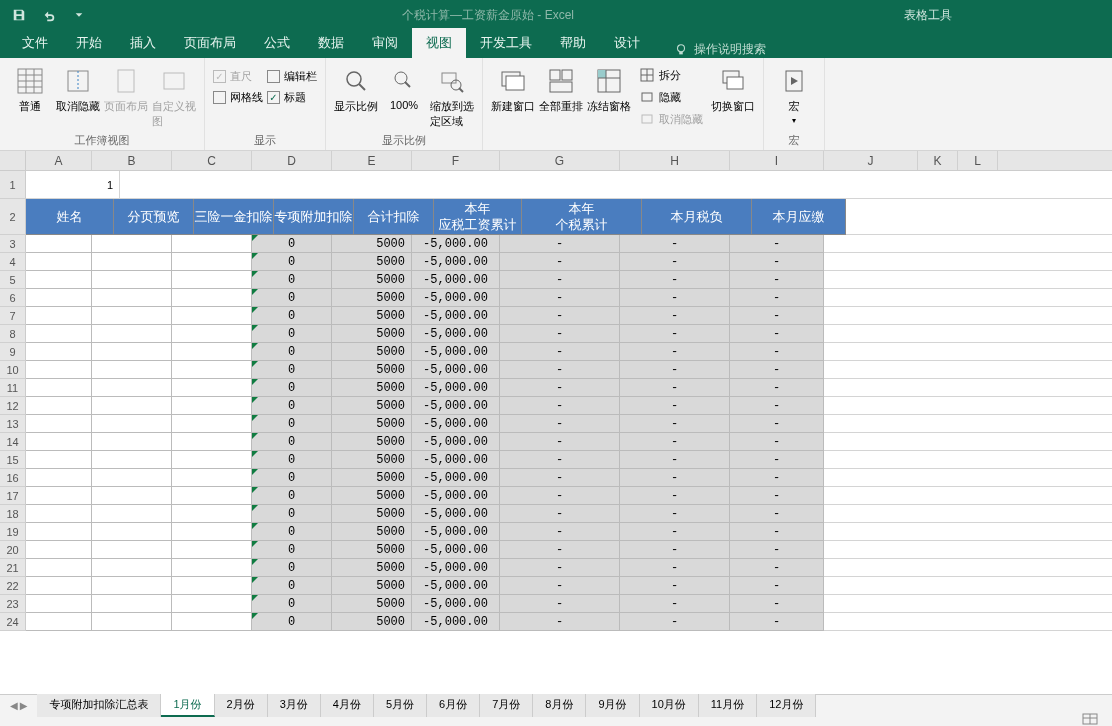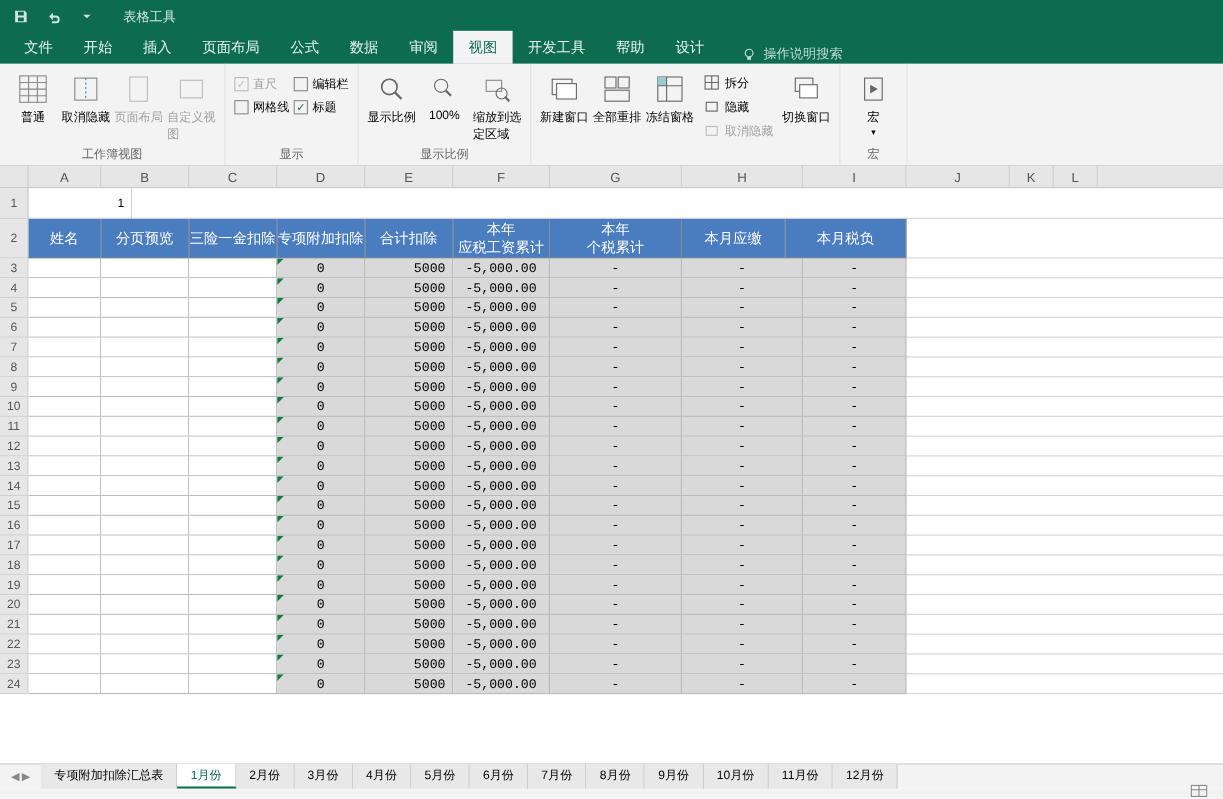--- a/index.html
+++ b/index.html
@@ -85,20 +85,21 @@
         <svg viewBox="0 0 16 16" width="14" height="14">
           <path d="M3 8l4-4v3h3a4 4 0 010 8H6v-2h4a2 2 0 000-4H7v3L3 8z"></path>
         </svg>
       </div>
     <div class="qat-btn">
         <svg viewBox="0 0 12 12" width="10" height="10">
           <path d="M2 4l4 4 4-4z"></path>
         </svg>
       </div>
   </div>
+  <div class="doc-title">个税计算—工资薪金原始 - Excel</div>
   <div class="tool-label">表格工具</div>
   <div style="width:140px"></div>
 </div>
 
 <div class="tabs-row">
   <div id="tabs-container" style="display: flex;">
       <div class="tab">文件</div>
       <div class="tab">开始</div>
       <div class="tab">插入</div>
       <div class="tab">页面布局</div>
@@ -334,21 +335,21 @@
 </div>
 
 <div class="grid-area" id="grid">
     <div class="grid-row tall">
       <div class="row-h">1</div>
   <div class="cell side-num" style="width:94px;border-bottom:1px solid #d4d4d4">1</div>
   <div class="cell" style="flex:1;border-right:none"></div>
 </div>
     <div class="grid-row tall2">
       <div class="row-h">2</div>
-      <div class="cell hdr-cell" style="width:66px">
+      <div class="cell hdr-cell" style="width:88px">
         <div>姓名</div>
       </div>
       <div class="cell hdr-cell" style="width:80px">
         <div>分页预览</div>
       </div>
       <div class="cell hdr-cell" style="width:80px">
         <div>三险一金扣除</div>
       </div>
       <div class="cell hdr-cell" style="width:80px">
         <div>专项附加扣除</div>
@@ -357,25 +358,25 @@
         <div>合计扣除</div>
       </div>
       <div class="cell hdr-cell" style="width:88px">
         <div>本年</div>
         <div>应税工资累计</div>
       </div>
       <div class="cell hdr-cell" style="width:120px">
         <div>本年</div>
         <div>个税累计</div>
       </div>
+      <div class="cell hdr-cell" style="width:110px">
+        <div>本月税负</div>
+      </div>
       <div class="cell hdr-cell" style="width:94px">
         <div>本月应缴</div>
-      </div>
-      <div class="cell hdr-cell" style="width:110px">
-        <div>本月税负</div>
       </div>
       <div class="cell" style="flex:1;border-right:none"></div>
     </div>
     <div class="grid-row">
       <div class="row-h">3</div>
       <div class="cell data-blank" style="width:66px"></div>
       <div class="cell data-blank" style="width:80px"></div>
       <div class="cell data-blank" style="width:80px"></div>
       <div class="cell data-calc grn-tri" style="width:80px">0</div>
       <div class="cell data-calc rt" style="width:80px">5000</div>

